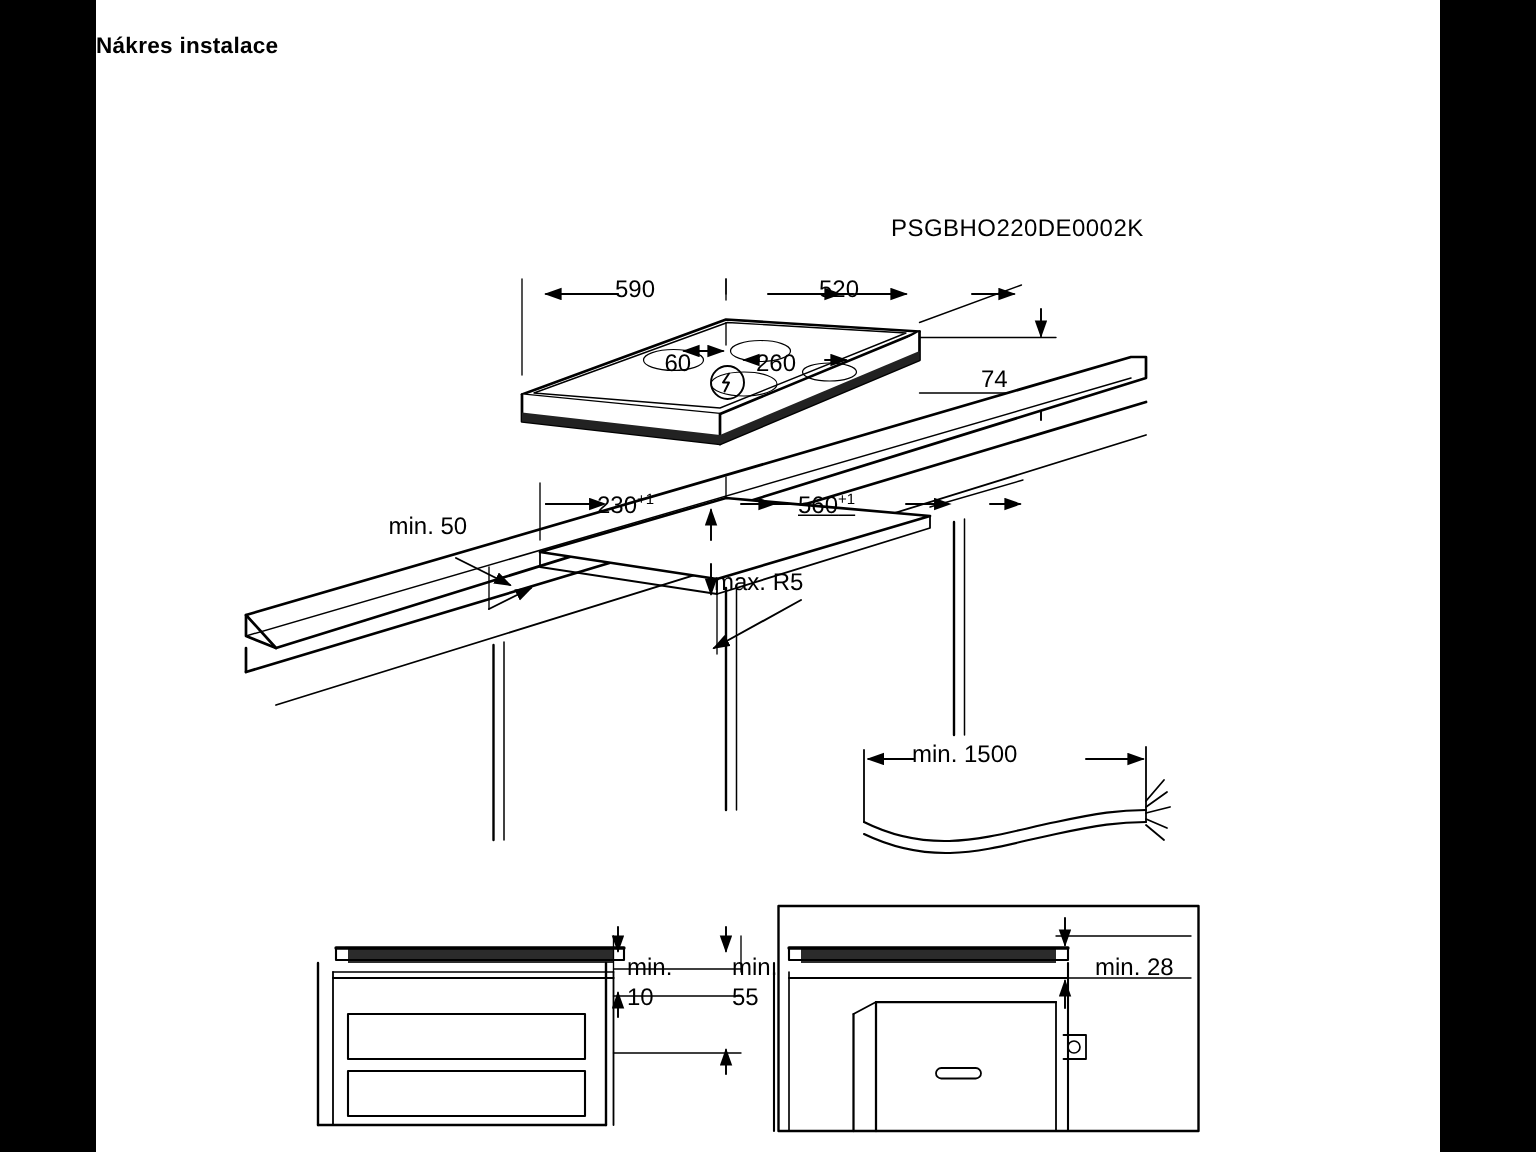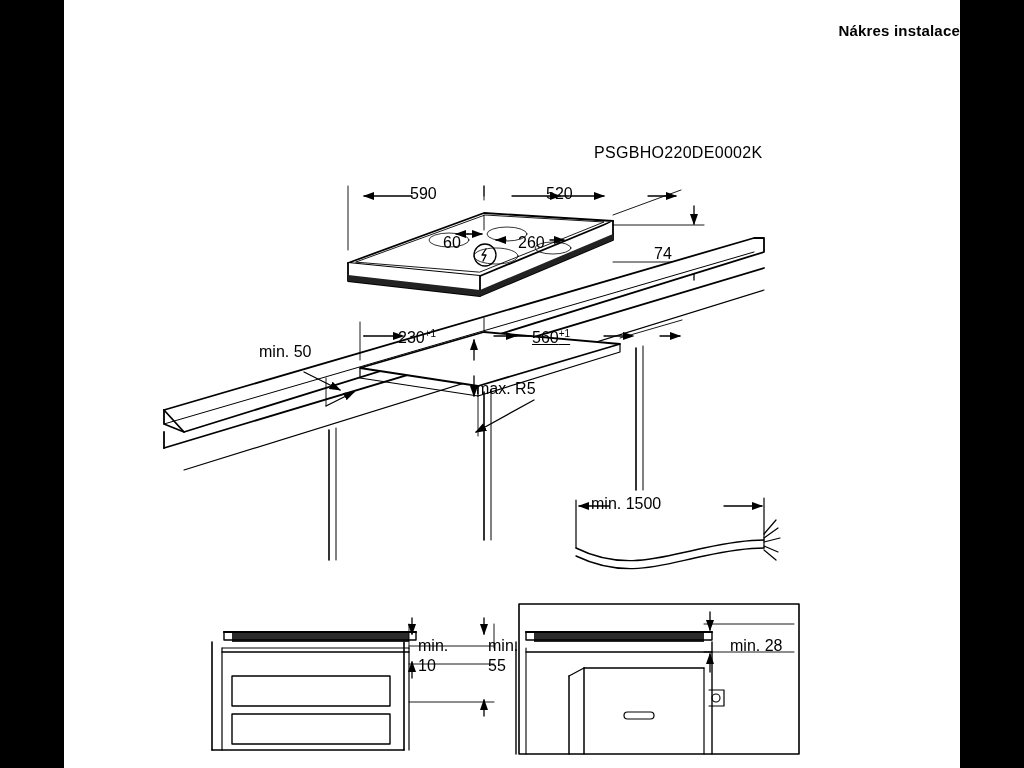--- a/index.html
+++ b/index.html
@@ -26,21 +26,21 @@
     width: 896px;
     height: 768px;
     background: #ffffff;
     overflow: hidden;
   }
   .title {
     position: absolute;
     left: 0;
     top: 22px;
     width: 896px;
-    text-align: right;
+    text-align: left;
     font-size: 15px;
     font-weight: bold;
     color: #000000;
     letter-spacing: 0.2px;
   }
   .modelcode {
     position: absolute;
     left: 530px;
     top: 144px;
     font-size: 16px;
@@ -236,37 +236,37 @@
         <line x1="646" y1="672" x2="646" y2="654" marker-end="url(#arrHead)" stroke-width="1.3"></line>
       </g>
     </svg>
 
     <div class="lbl big" style="left:346px; top:185px;">590</div>
 
     <div class="lbl big" style="left:482px; top:185px;">520</div>
 
     <div class="lbl big" style="left:379px; top:234px;">60</div>
 
-    <div class="lbl big" style="left:440px; top:234px;margin-left:14px;">260</div>
+    <div class="lbl big" style="left:440px; top:234px;">260</div>
 
     <div class="lbl big" style="left:590px; top:245px;">74</div>
 
     <div class="lbl big" style="left:195px; top:343px;">min. 50</div>
 
     <div class="lbl big" style="left:334px; top:328px;">
       <span>230</span><sup>+1</sup>
     </div>
 
     <div class="lbl big" style="left:468px; top:328px;text-decoration:underline;">
       <span>560</span><sup>+1</sup>
     </div>
 
     <div class="lbl big" style="left:412px; top:380px;">max. R5</div>
 
-    <div class="lbl big" style="left:527px; top:495px;">min. 1500</div>
+    <div class="lbl big" style="left:544px; top:495px;">min. 1500</div>
 
     <div class="lbl big" style="left:354px; top:637px;">min.</div>
     <div class="lbl big" style="left:354px; top:657px;">10</div>
 
     <div class="lbl big" style="left:424px; top:637px;">min.</div>
     <div class="lbl big" style="left:424px; top:657px;">55</div>
 
     <div class="lbl big" style="left:666px; top:637px;">min. 28</div>
 
   </div>

